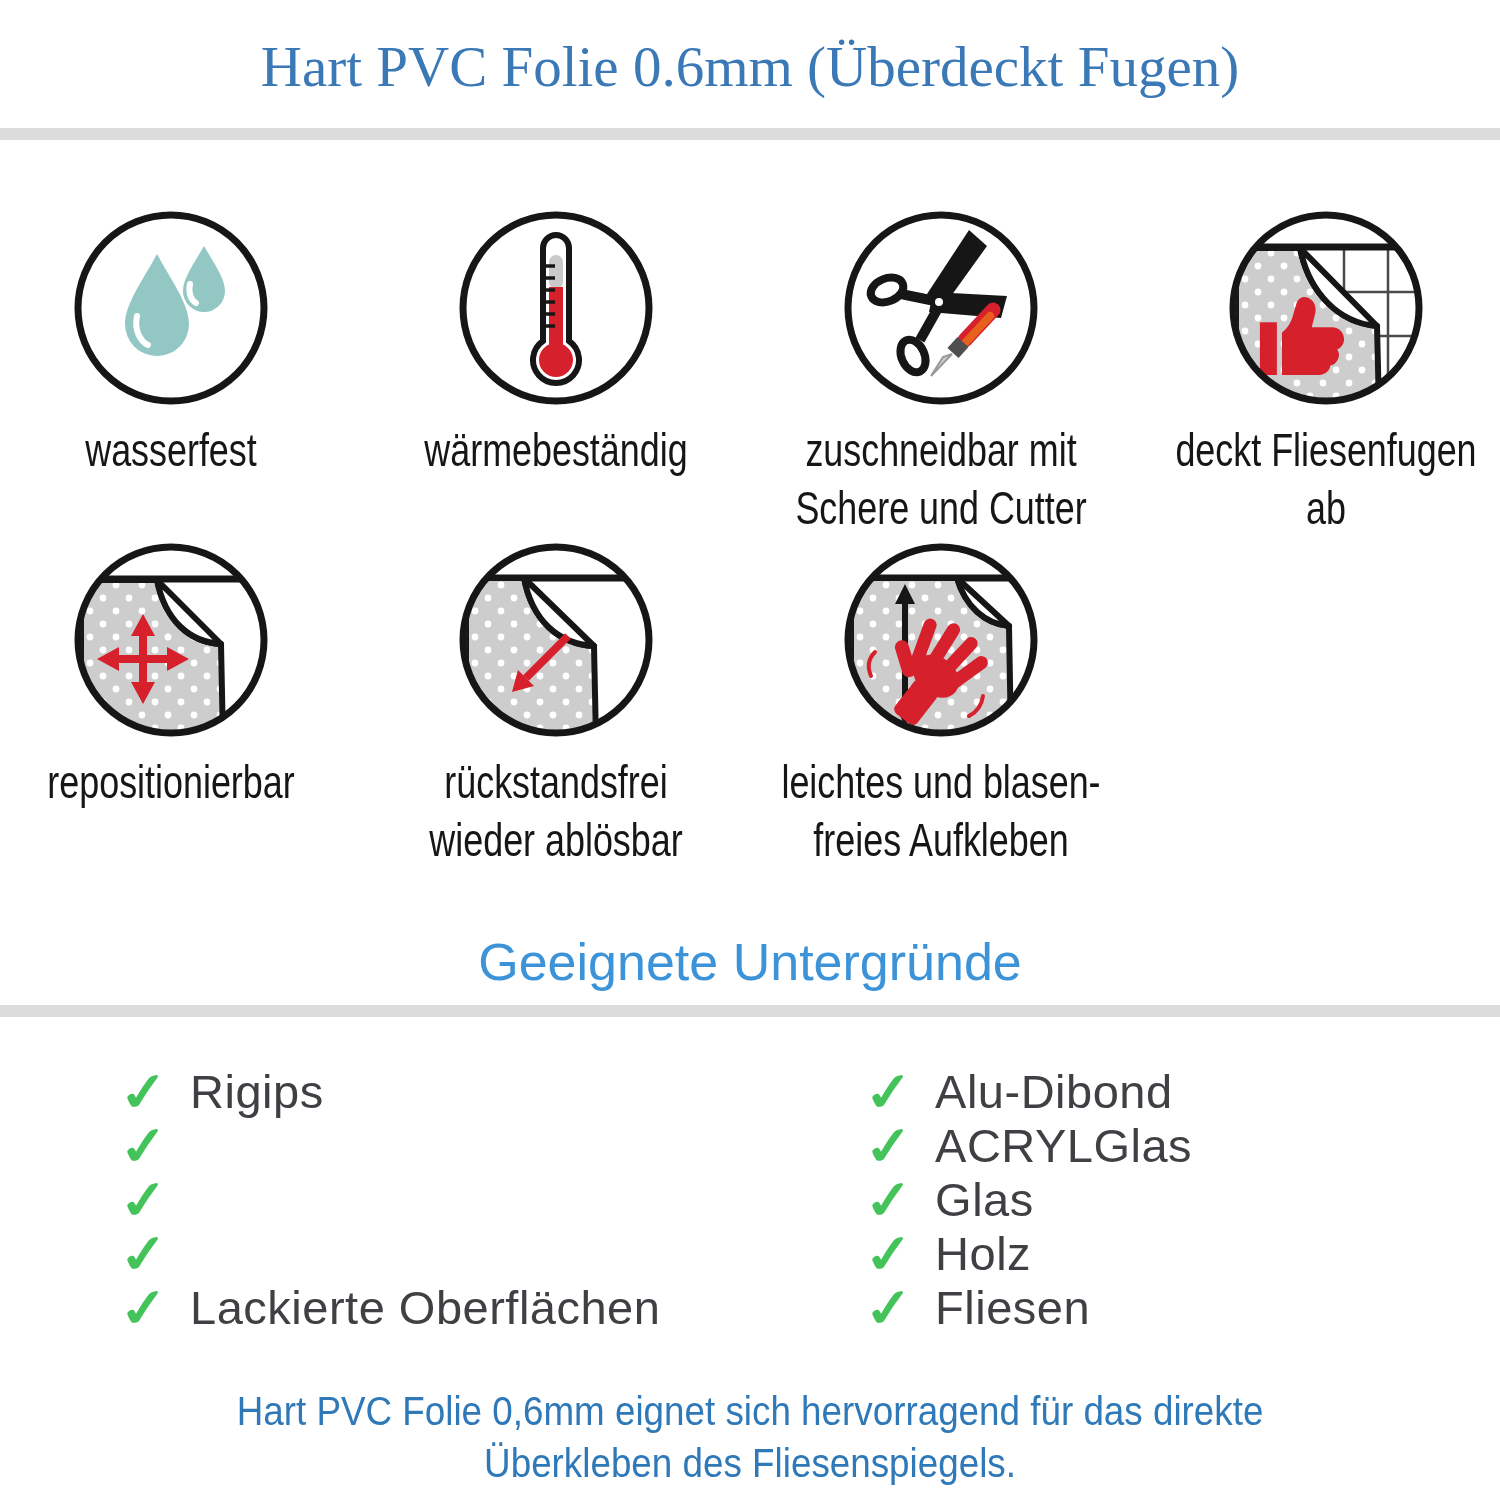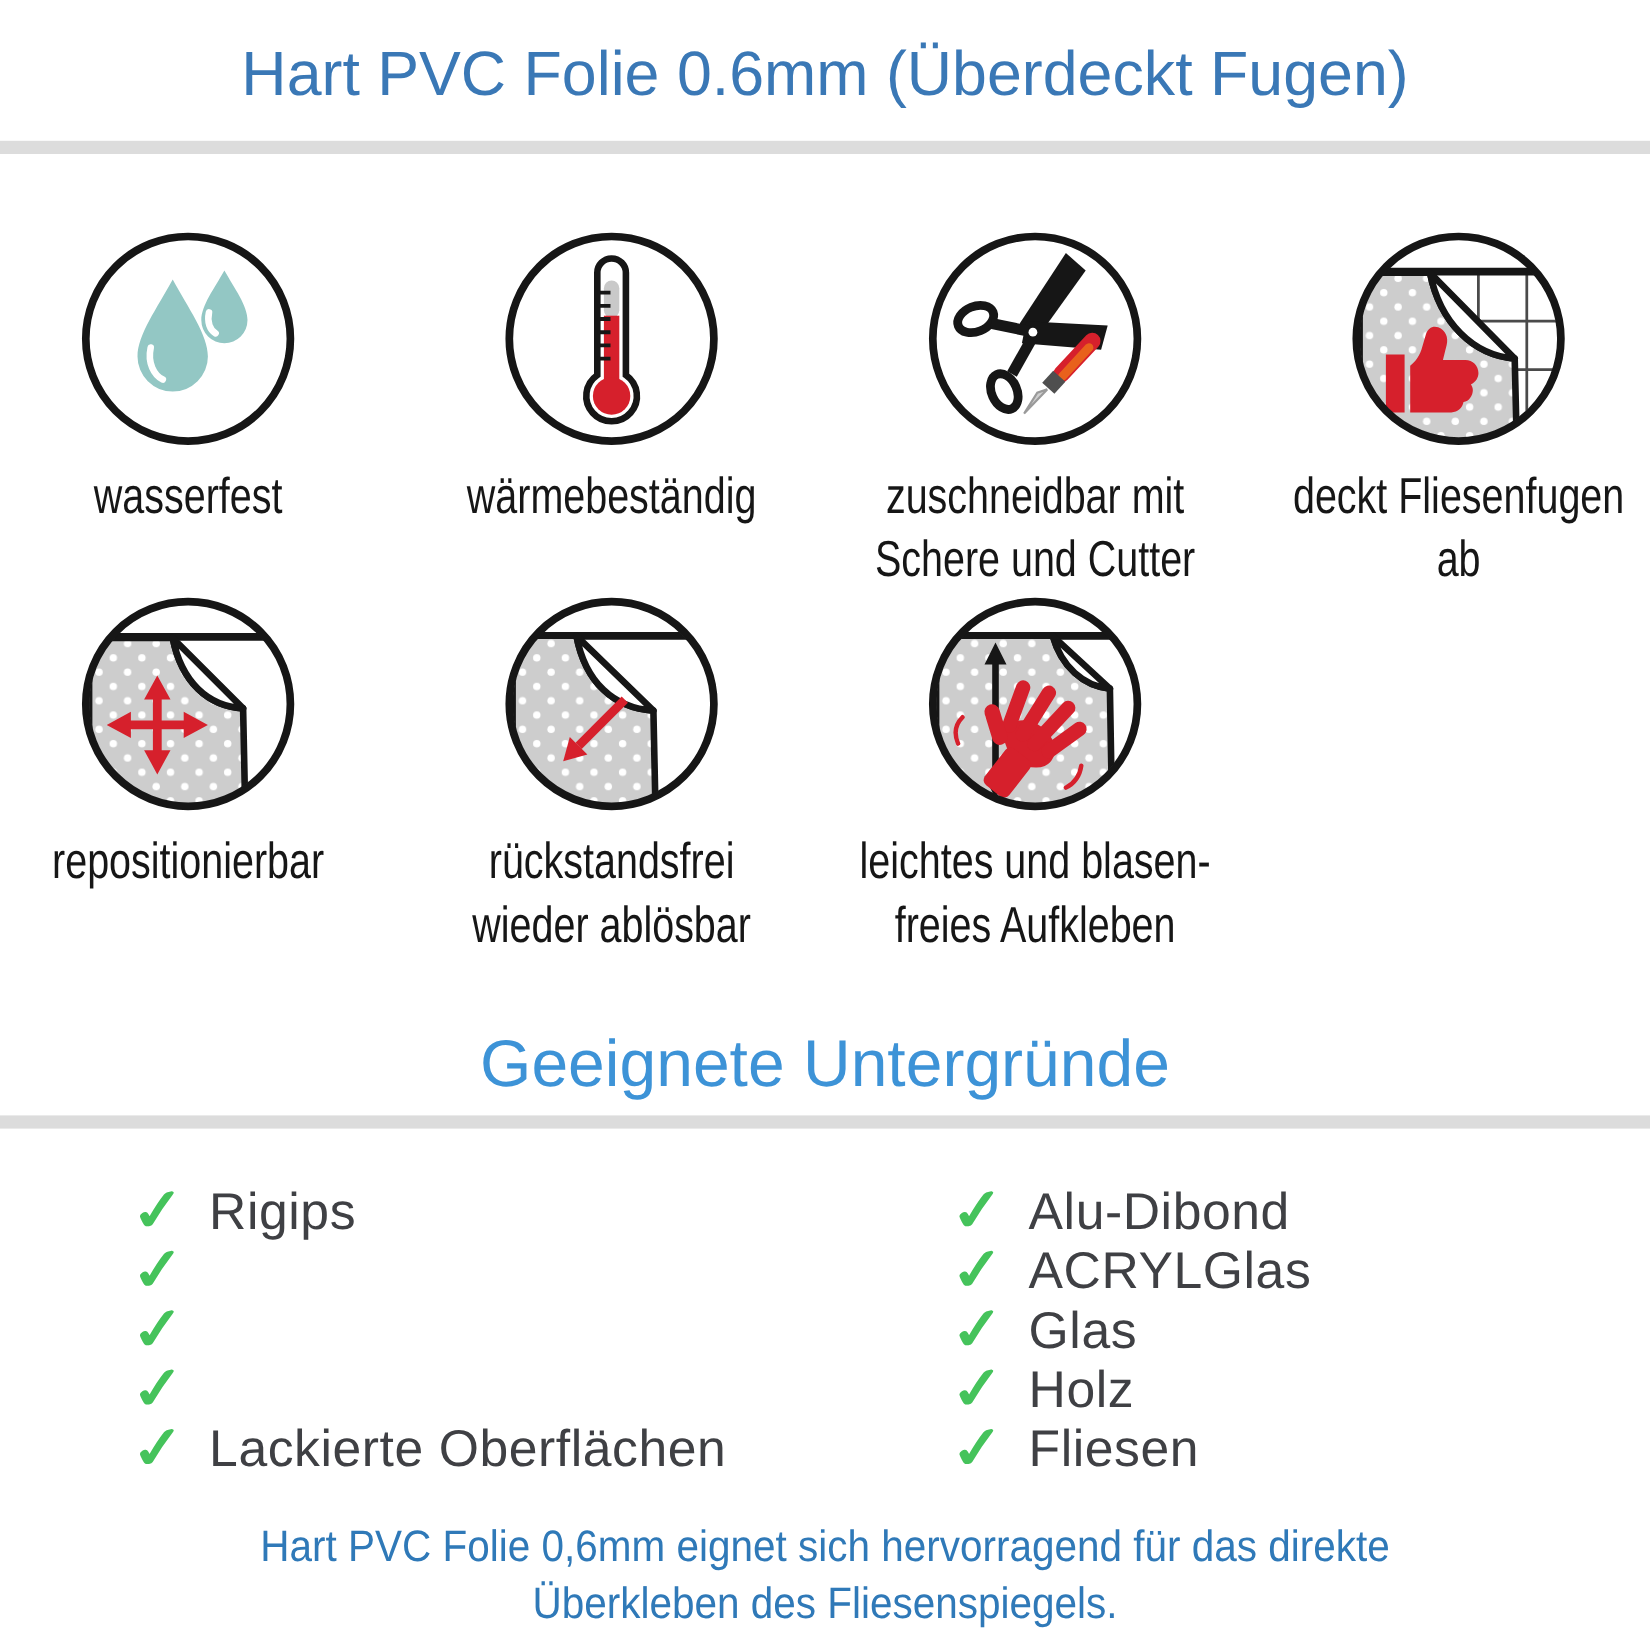--- a/index.html
+++ b/index.html
@@ -2,21 +2,21 @@
 <html><head>
 <meta charset="utf-8">
 <style>
   html,body{margin:0;padding:0;}
   body{
     width:1500px;height:1500px;background:#ffffff;overflow:hidden;
     font-family:"Liberation Sans", sans-serif;
   }
   .page-title{
     margin:36px 0 0 0;text-align:center;font-size:57px;line-height:1.1;
-    font-weight:400;color:#3a78b6;letter-spacing:0;
+    font-weight:400;color:#3a78b6;letter-spacing:0;font-family:Liberation Serif, serif;
   }
   .bar{height:12px;background:#dcdcdc;width:100%;}
   .bar1{margin-top:29px;}
   .bar2{margin-top:14px;}
   .features{
     display:grid;grid-template-columns:repeat(4,385px);grid-auto-rows:332px;
     width:1540px;margin:68px 0 0 -22px;justify-items:center;
   }
   .feat{display:flex;flex-direction:column;align-items:center;}
   .ic{width:200px;height:200px;display:block;}
@@ -25,36 +25,36 @@
   .hl{fill:none;stroke:#ffffff;stroke-width:6;stroke-linecap:round;}
   .lbl{
     margin-top:14px;font-size:46px;line-height:1.26;color:#161616;
     text-align:center;white-space:pre-line;transform:scaleX(0.78);
     transform-origin:center top;width:430px;
   }
   .sub{
     margin-top:4px;font-size:38px;color:#e8514b;text-align:center;line-height:1.1;
   }
   .section-title{
-    margin:62px 0 0 0;text-align:center;font-size:60px;line-height:1.1;
+    margin:62px 0 0 0;text-align:center;font-size:52px;line-height:1.1;
     font-weight:400;color:#3d93d7;
   }
   .checks{display:flex;margin:48px 0 0 122px;}
   .col{list-style:none;margin:0;padding:0;}
   .col-left{width:745px;}
   .col li{
     display:flex;align-items:center;height:54px;
     font-size:47px;color:#3f4044;letter-spacing:0.5px;
   }
   .check{
     color:#45c35b;font-weight:bold;font-size:52px;line-height:1;
     margin-right:24px;transform:rotate(-6deg) scaleX(1.15);display:inline-block;
   }
   .footer{
-    margin-top:36px;text-align:center;font-size:40px;line-height:1.3;color:#2f79b8;
+    margin-top:50px;text-align:center;font-size:40px;line-height:1.3;color:#2f79b8;
   }
   .fscale{display:inline-block;transform:scaleX(0.92);transform-origin:center;white-space:pre-line;}
 </style>
 </head>
 <body>
 
 <h1 class="page-title">Hart PVC Folie 0.6mm (Überdeckt Fugen)</h1>
 <div class="bar bar1"></div>
 
 <div class="features">

